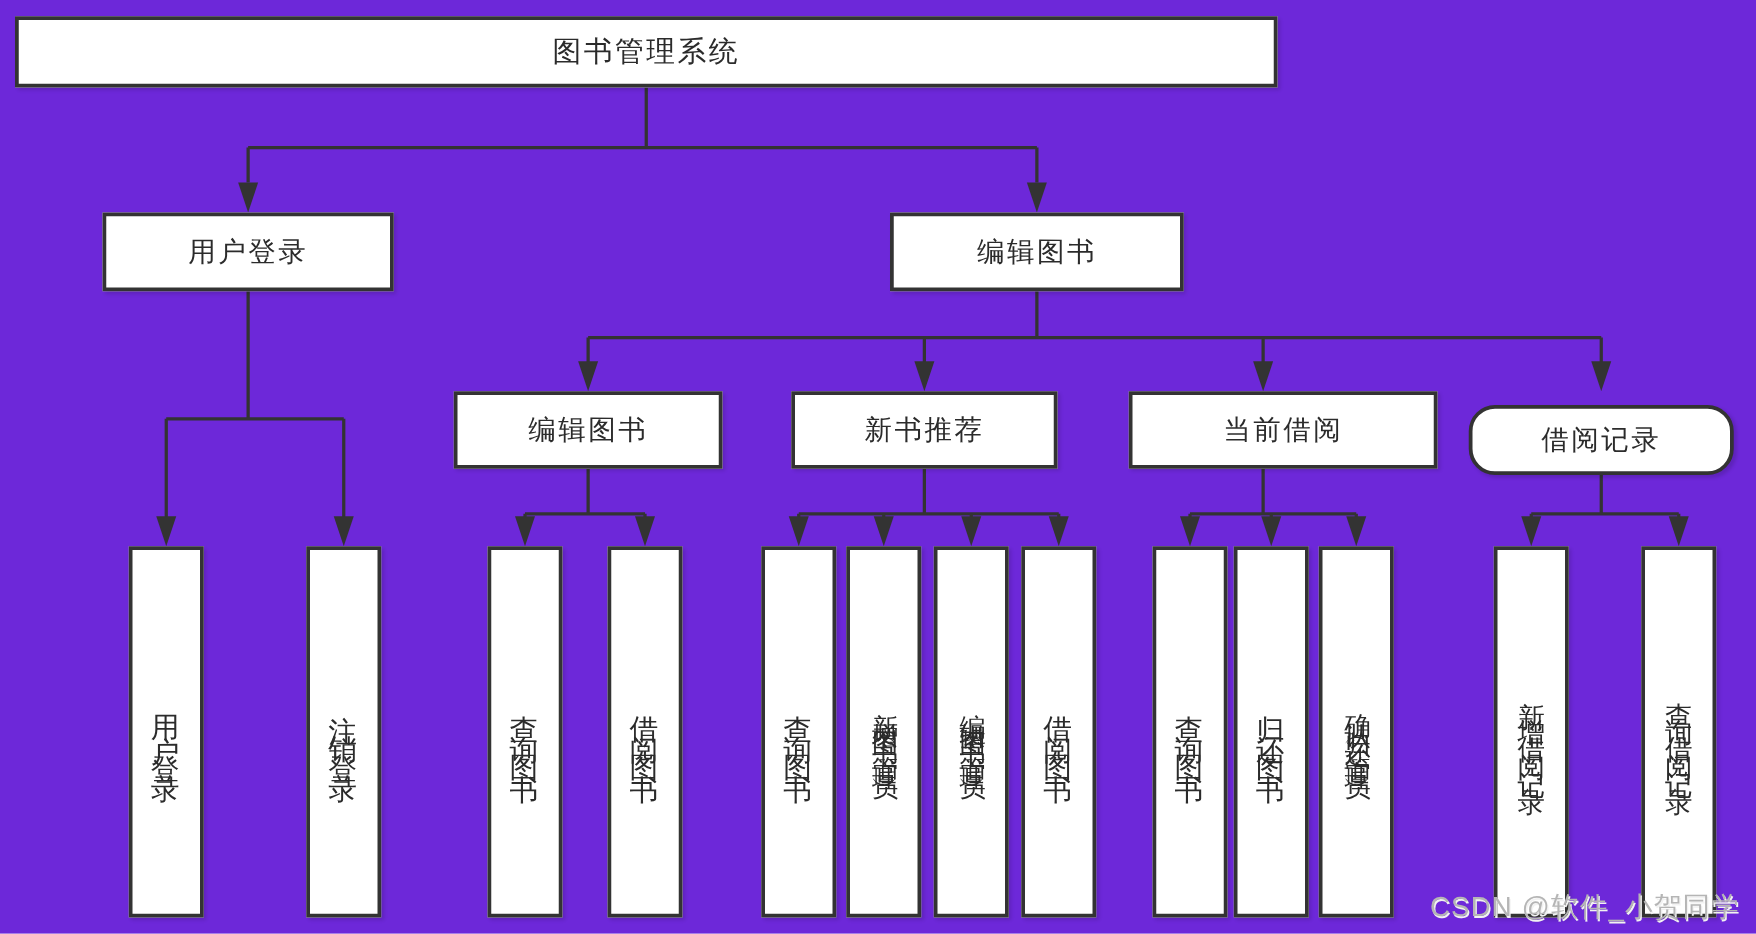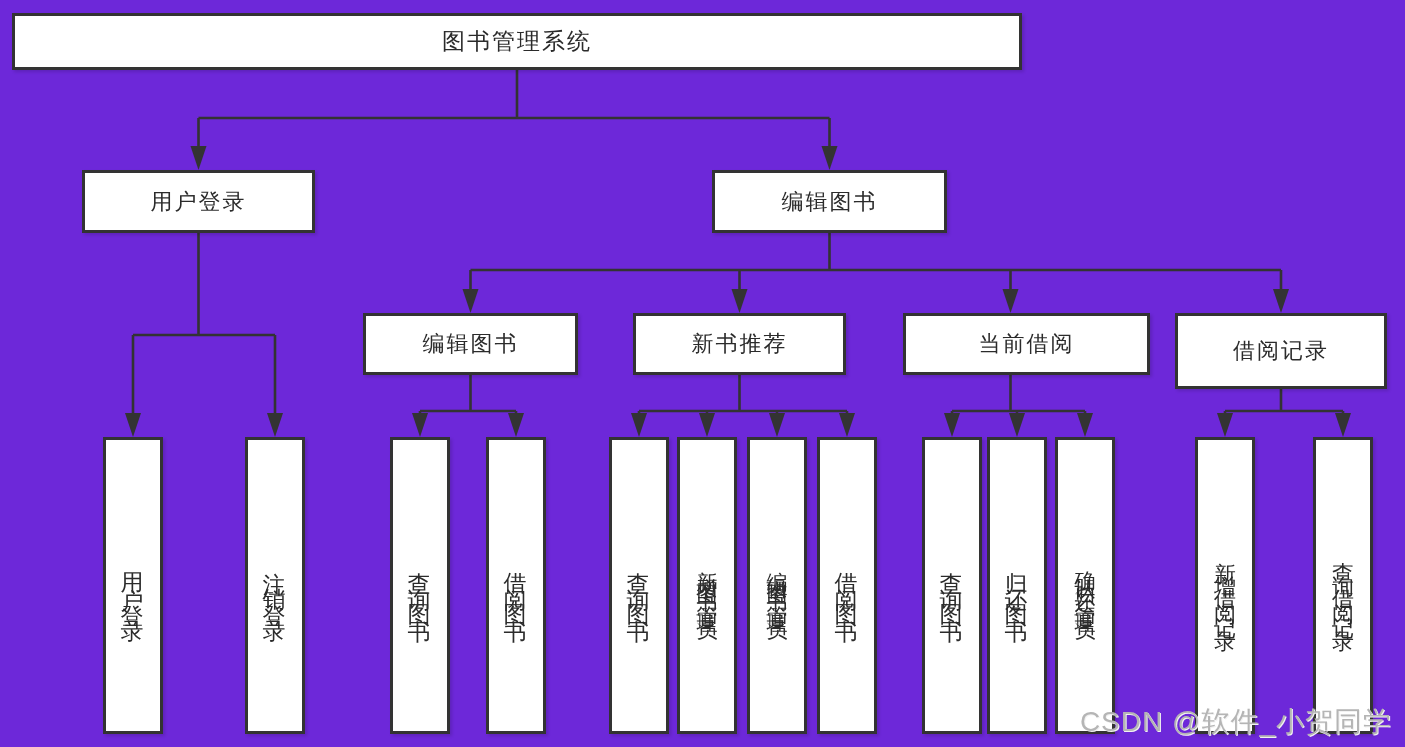--- a/index.html
+++ b/index.html
@@ -28,21 +28,21 @@
     writing-mode:vertical-rl;
     text-orientation:mixed;
     white-space:normal;
   }
   .vs4{font-size:23px;letter-spacing:16px;}
   .vs6{font-size:22px;letter-spacing:14px;}
   .vs9{font-size:21px;letter-spacing:7px;}
   .watermark{
     position:absolute;
     right:13px;bottom:6px;
-    font-size:28px;
+    font-size:22px;
     color:#b5b5b5;
     text-shadow:1px 1px 0 #f2f2f2;
     letter-spacing:1px;
   }
 </style>
 </head>
 <body>
 
 <div id="canvas">
 
@@ -94,21 +94,21 @@
   </svg>
 
   <div class="node hbox root" style="left:12px;top:13px;width:1010px;height:57px;">图书管理系统</div>
 
   <div class="node hbox" style="left:82px;top:170px;width:233px;height:63px;">用户登录</div>
   <div class="node hbox" style="left:712px;top:170px;width:235px;height:63px;">编辑图书</div>
 
   <div class="node hbox" style="left:363px;top:313px;width:215px;height:62px;">编辑图书</div>
   <div class="node hbox" style="left:633px;top:313px;width:213px;height:62px;">新书推荐</div>
   <div class="node hbox" style="left:903px;top:313px;width:247px;height:62px;">当前借阅</div>
-  <div class="node hbox" style="left:1175px;top:313px;width:212px;height:76px;">借阅记录</div>
+  <div class="node hbox" style="left:1175px;top:324px;width:212px;height:56px;border-radius:21px;">借阅记录</div>
 
   <div class="node vbox vs4" style="left:103px;top:437px;width:60px;height:297px;">用户登录</div>
   <div class="node vbox vs4" style="left:245px;top:437px;width:60px;height:297px;">注销登录</div>
 
   <div class="node vbox vs4" style="left:390px;top:437px;width:60px;height:297px;">查询图书</div>
   <div class="node vbox vs4" style="left:486px;top:437px;width:60px;height:297px;">借阅图书</div>
 
   <div class="node vbox vs4" style="left:609px;top:437px;width:60px;height:297px;">查询图书</div>
   <div class="node vbox vs9" style="left:677px;top:437px;width:60px;height:297px;">新增图书（管理员）</div>
   <div class="node vbox vs9" style="left:747px;top:437px;width:60px;height:297px;">编辑图书（管理员）</div>

